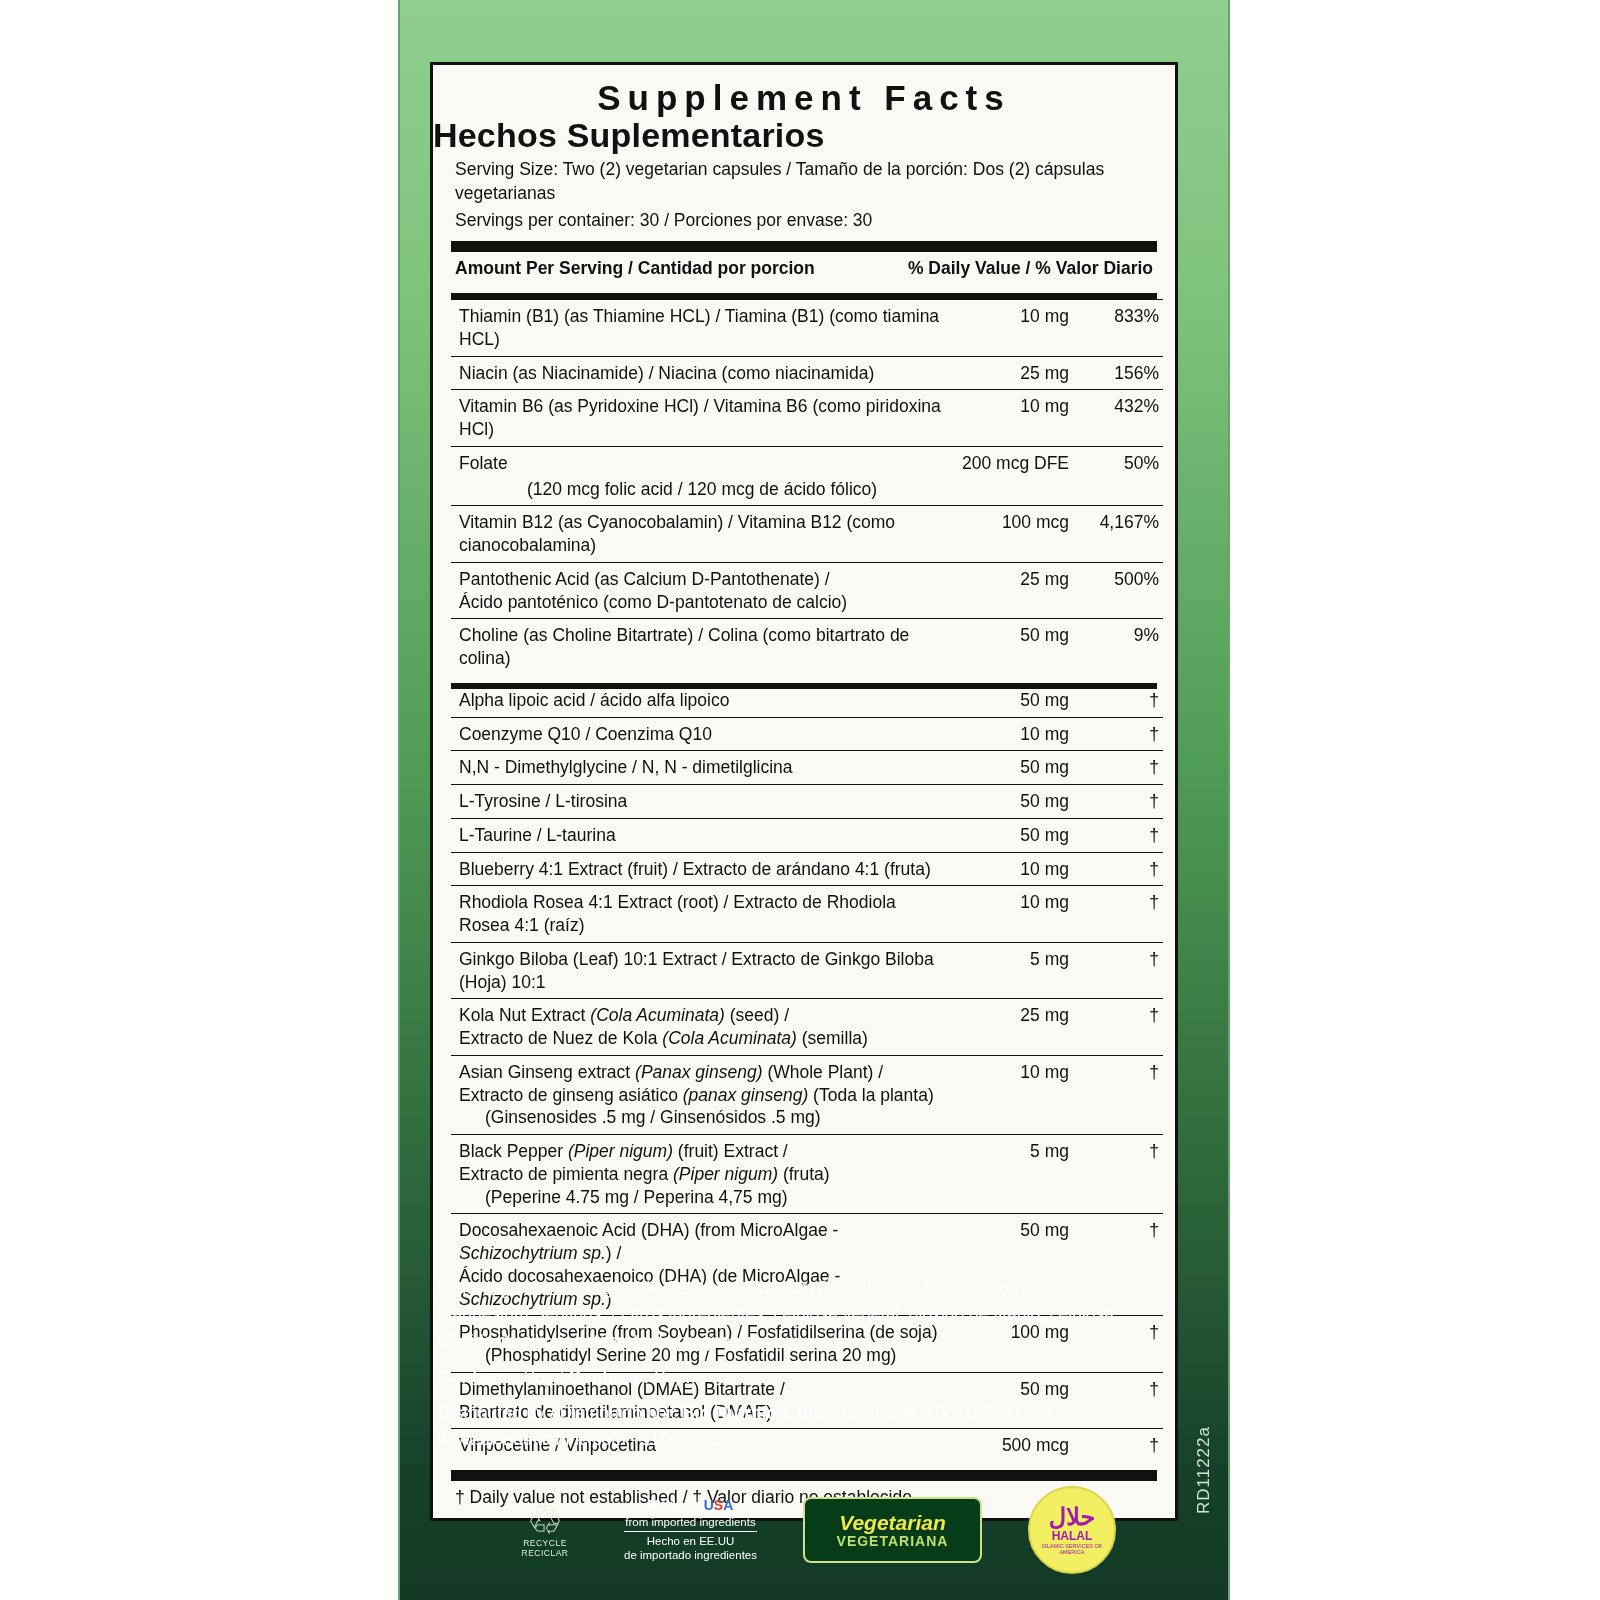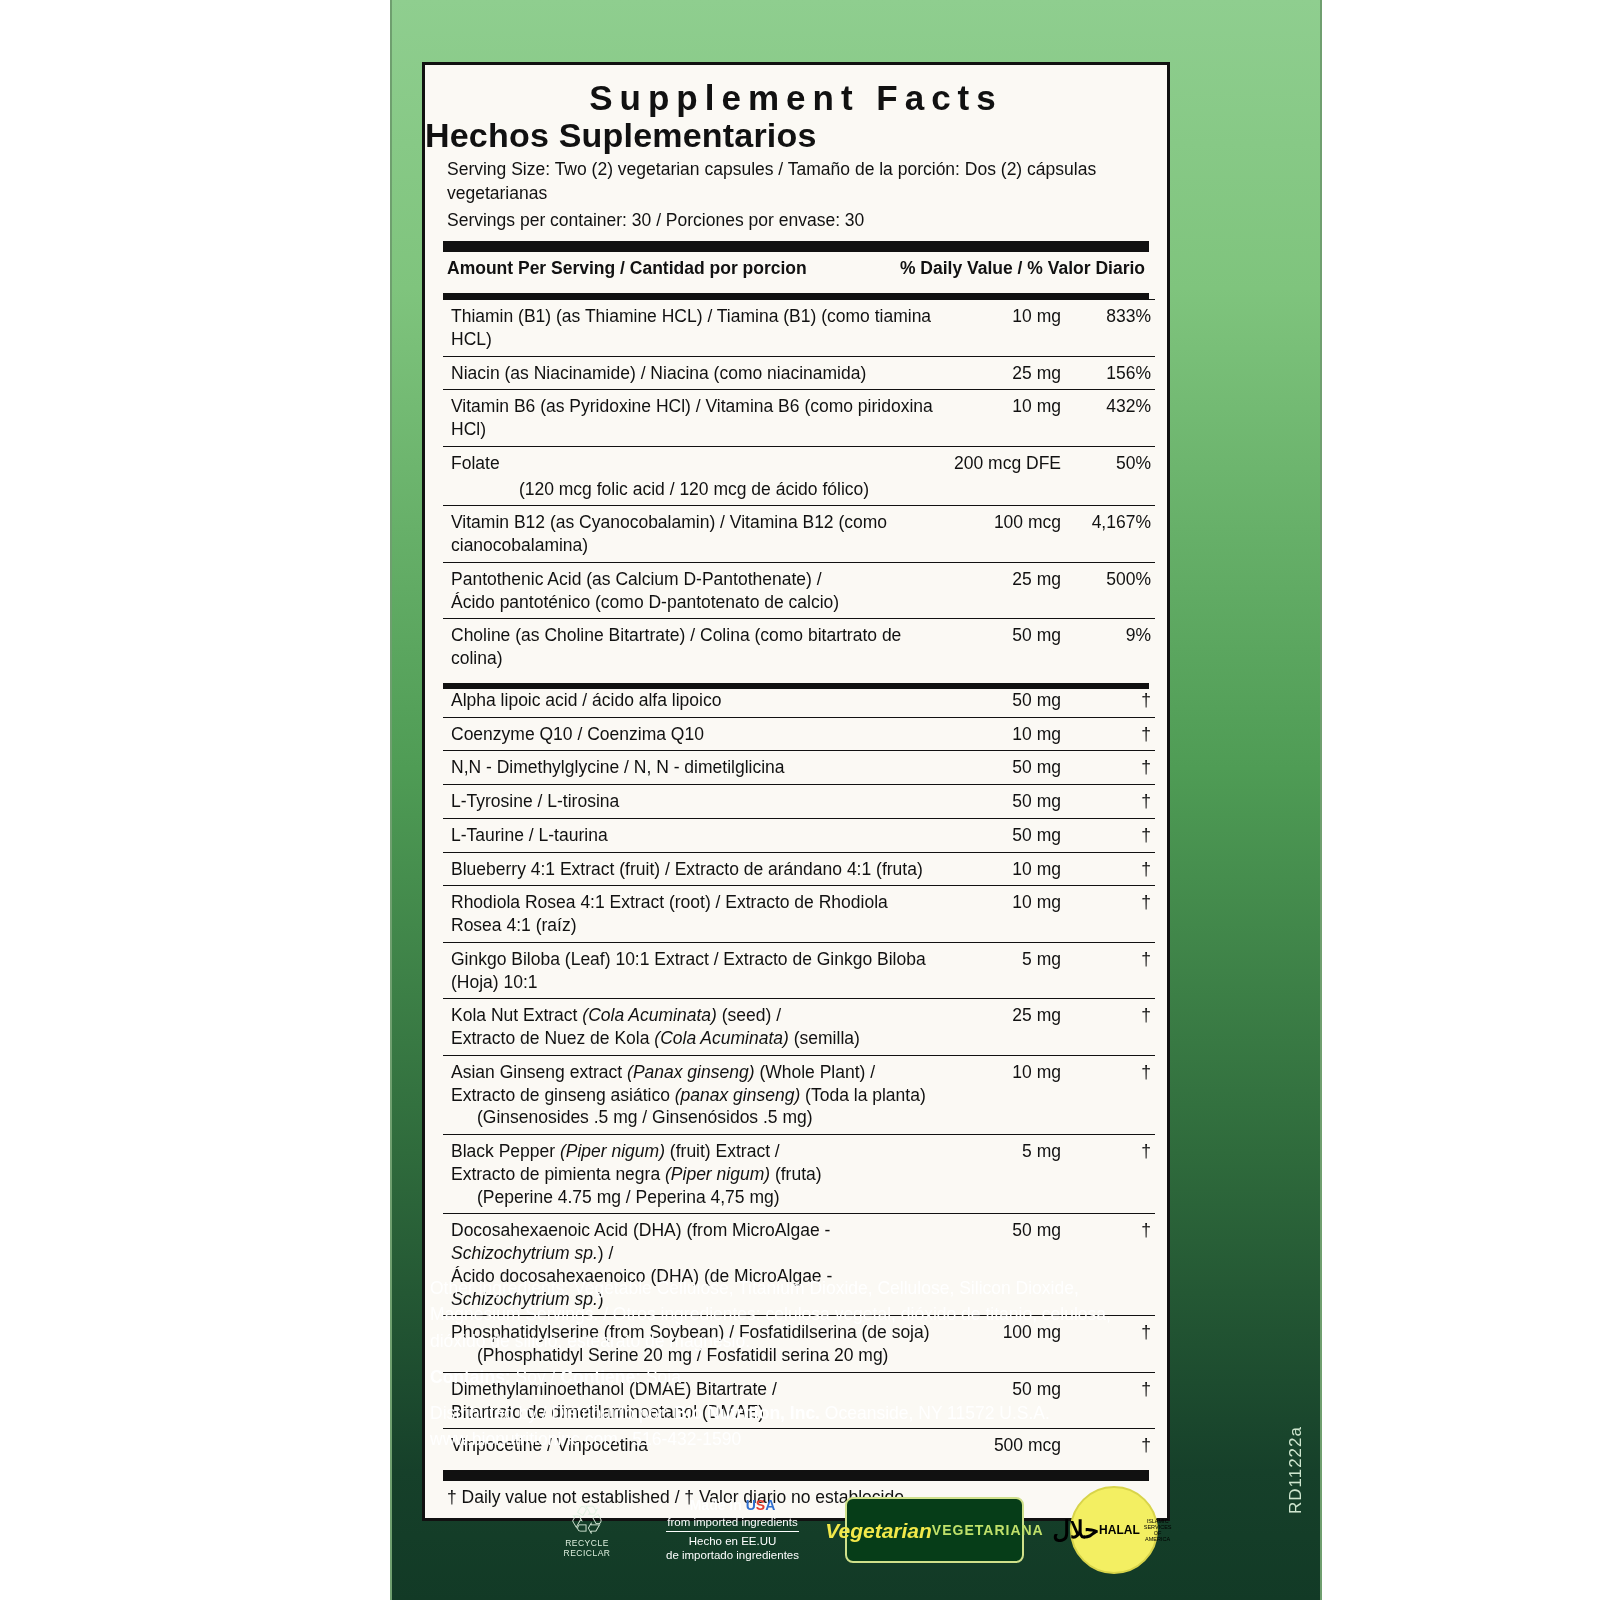--- a/index.html
+++ b/index.html
@@ -1,18 +1,18 @@
 <!DOCTYPE html>
 <html><head>
 <meta charset="utf-8">
 <style>
   html,body{margin:0;padding:0;background:#ffffff;}
   body{width:1600px;height:1600px;font-family:"Liberation Sans",sans-serif;}
   .page{position:relative;width:1600px;height:1600px;background:#ffffff;}
-  .label{position:absolute;left:390px;top:0px;width:932px;height:1600px;
+  .label{position:absolute;left:398px;top:0px;width:832px;height:1600px;
          background:linear-gradient(180deg,#8fce8f 0%,#7fc47d 18%,#4f9c55 48%,#2f6b3c 72%,#16402a 92%,#123a26 100%);
          border-left:2px solid #6f9f6f;border-right:2px solid #6f9f6f;box-sizing:border-box;}
   .panel{position:absolute;left:30px;top:62px;width:748px;background:#fbf9f4;border:3px solid #111;
          box-sizing:border-box;padding:14px 0 10px 0;}
   .sf-title{font-size:35px;letter-spacing:7px;font-weight:bold;text-align:center;color:#111;line-height:1.06;}
   .sf-title2{font-size:34px;font-weight:bold;color:#111;line-height:1.12;letter-spacing:0.2px;}
   .serv{font-size:17.5px;color:#111;padding:4px 22px 0 22px;line-height:1.35;}
   .rule{height:11px;background:#111;margin:8px 18px 0 18px;}
   .rule.med{height:6px;}
   .hdr{display:flex;justify-content:space-between;font-size:17.5px;font-weight:bold;color:#111;padding:6px 22px 6px 22px;}
@@ -32,25 +32,25 @@
   .badges{position:absolute;left:0;right:0;bottom:22px;height:96px;display:flex;align-items:center;justify-content:center;gap:46px;}
   .recycle{width:66px;height:84px;display:flex;flex-direction:column;align-items:center;justify-content:center;color:#dff0df;}
   .recycle .tri{font-size:40px;line-height:38px;}
   .recycle .txt{font-size:8.5px;letter-spacing:.5px;text-align:center;line-height:1.15;}
   .usa{color:#fff;text-align:center;font-size:15px;line-height:1.25;}
   .usa .l1{font-weight:bold;font-size:14px;}
   .usa .l1 .red{color:#e23b2e;}
   .usa .l1 .blue{color:#2f6fd0;}
   .usa .sm{font-size:11.5px;}
   .veg{width:175px;height:62px;background:#063d18;border:2px solid #cfe08a;border-radius:8px;
-       display:flex;align-items:center;justify-content:center;}
+       display:flex;flex-direction:column;align-items:center;justify-content:center;}
   .veg .t1{color:#f2e84a;font-size:21px;font-style:italic;font-weight:bold;line-height:1;}
   .veg .t2{color:#bfe06a;font-size:14px;font-weight:bold;letter-spacing:1px;}
   .halal{width:84px;height:84px;border-radius:50%;background:#f3ef62;border:2px solid #d8d44a;
-         display:flex;flex-direction:row;align-items:center;justify-content:center;color:#000000;}
+         display:flex;flex-direction:column;align-items:center;justify-content:center;color:#a21caf;}
   .halal .ar{font-size:24px;font-weight:bold;line-height:1;}
   .halal .en{font-size:12px;font-weight:bold;}
   .halal .sm{font-size:5.5px;text-align:center;line-height:1.1;padding:0 4px;}
 </style>
 </head>
 <body>
 
 <div class="page">
   <div class="label">
 

